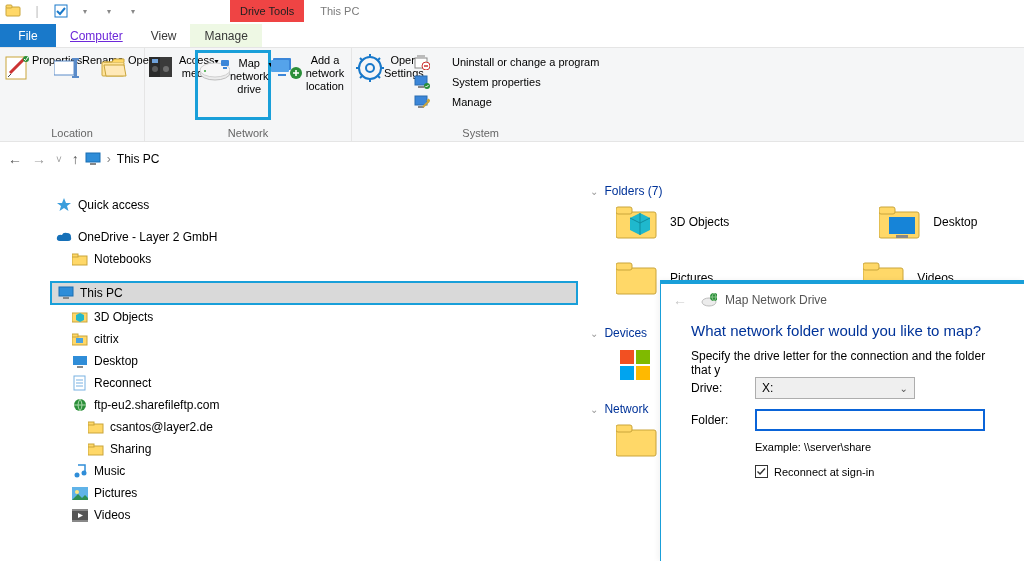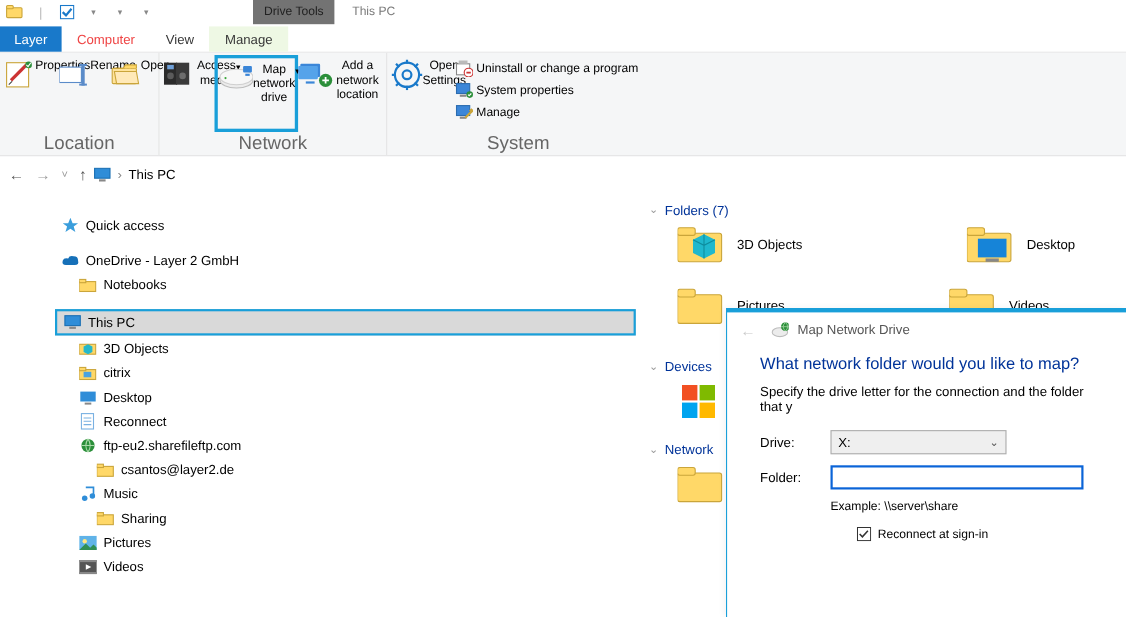--- a/index.html
+++ b/index.html
@@ -4,41 +4,41 @@
 <style>
   * { box-sizing: border-box; font-family: "Segoe UI", Arial, sans-serif; }
   html, body { margin:0; padding:0; width:1024px; height:561px; background:#fff; overflow:hidden; font-size:12px; color:#000; }
 
   
   .titlebar { height:24px; display:flex; align-items:flex-start; background:#fff; }
   .qat { display:flex; align-items:center; height:22px; padding:0 2px; gap:2px; }
   .qat-btn { width:22px; height:22px; display:flex; align-items:center; justify-content:center; }
   .tbx { display:flex; align-items:flex-start; }
   .tab-ctx { height:22px; padding:0 10px; display:flex; align-items:center; font-size:11px; }
-  .tab-ctx.drive { background:#737373; color:#212121; }
+  .tab-ctx.drive { background:#ef4444; color:#212121; }
   .tab-ctx.title { color:#7a7a7a; margin-left:6px; }
 
   
   .tabs { height:24px; display:flex; align-items:stretch; border-bottom:1px solid #e5e5e5; }
   .file-tab { background:#1979ca; color:#fff; width:56px; display:flex; align-items:center; justify-content:center; font-size:12px; }
   .tab { padding:0 14px; display:flex; align-items:center; font-size:12px; color:#383838; }
-  .tab.active { color:#ef4444; }
+  .tab.active { color:#6d28d9;text-decoration:underline; }
   .tab.manage { background:#eef8e4; }
 
   
   .ribbon { height:94px; background:#f5f6f7; border-bottom:1px solid #e5e5e5; display:flex; }
   .group { display:flex; flex-direction:column; border-right:1px solid #e5e5e5; padding:2px 4px 0 4px; }
   .group-row { display:flex; flex:1; align-items:flex-start;}
-  .grp-label { text-align:center; font-size:17px; color:#666; padding:0 0 2px 0; }
+  .grp-label { text-align:center; font-size:11px; color:#666; padding:0 0 2px 0; }
   .rbtn { width:50px; height:70px; display:flex; flex-direction:row; align-items:flex-start; justify-content:flex-start; padding-top:4px; text-align:center; font-size:11px; line-height:13px; }
   .rbtn.wide { width:72px; }
   .rbtn .ico { width:32px; height:28px; display:flex; align-items:center; justify-content:center; margin-bottom:2px; }
   .highlight-box { border:3px solid #199fd9; }
   .sys-list { display:flex; flex-direction:column; gap:4px; padding:4px 6px 0 6px; font-size:11px; }
-  .sys-item { display:flex; align-items:center; gap:3px; }
+  .sys-item { display:flex; align-items:center; gap:22px; }
 
   
   .addressbar { height:34px; display:flex; align-items:center; padding:4px 8px; gap:6px; }
   .nav-arrows { display:flex; align-items:center; gap:10px; color:#9a9a9a; font-size:14px; }
   .nav-arrows span:first-child { color:#555; }
   .addr-box { flex:0 0 auto; display:flex; align-items:center; gap:6px; font-size:12px; }
 
   
   .main { display:flex; height:calc(561px - 24px - 24px - 94px - 34px); }
   .nav { width:582px; padding:6px 0 0 10px; overflow:hidden; }
@@ -58,27 +58,27 @@
   .grid { display:flex; gap:150px; margin-left:30px; }
   .grid-item { display:flex; align-items:center; gap:12px; font-size:12px; }
   .big-folder { width:42px; height:36px; }
 
   
   .dialog { position:absolute; left:78px; top:104px; right:0; bottom:0; background:#fff; border:1px solid #199fd9; border-right:none; border-bottom:none; border-top-width:4px; box-shadow:-2px 0 6px rgba(0,0,0,.05);}
   .dlg-title { display:flex; align-items:center; gap:8px; padding:8px 12px; font-size:12px; color:#555; }
   .dlg-title .back { color:#c8c8c8; font-size:14px; margin-right:6px; }
   .dlg-body { padding:6px 22px 0 30px; }
   .dlg-h { color:#003399; font-size:15px; margin-bottom:10px; }
-  .dlg-p { font-size:12px; margin-bottom:14px; }
+  .dlg-p { font-size:12px; }
   .dlg-row { display:flex; align-items:center; gap:12px; margin-bottom:10px; font-size:12px; }
   .dlg-row label { width:52px; }
   .dlg-sel { flex:0 0 160px; height:22px; border:1px solid #adadad; background:#efefef; padding:0 6px; display:flex; align-items:center; justify-content:space-between; font-size:12px;}
   .dlg-inp { flex:0 0 230px; height:22px; border:2px solid #0a64d8; background:#fff; }
   .dlg-ex { font-size:11px; margin-left:64px; margin-bottom:12px; }
-  .dlg-chk { display:flex; align-items:center; gap:6px; margin-left:88px; font-size:11px; }
+  .dlg-chk { display:flex; align-items:center; gap:6px; margin-left:64px; font-size:11px; }
 
   svg { display:block; }
 </style>
 </head>
 <body>
 
 <div class="titlebar">
   <div class="qat">
     <div class="qat-btn">
       <svg width="16" height="16">
@@ -105,21 +105,21 @@
         <span style="color:#888;font-size:8px">▾</span>
       </div>
   </div>
   <div class="tbx" style="margin-left:84px;">
     <div class="tab-ctx drive">Drive Tools</div>
     <div class="tab-ctx title">This PC</div>
   </div>
 </div>
 
 <div class="tabs">
-  <div class="file-tab">Layer</div>
+  <div class="file-tab">File</div>
   <div class="tab active">Computer</div>
   <div class="tab">View</div>
   <div class="tab manage">Manage</div>
 </div>
 
 <div class="ribbon">
 
   <div class="group">
     <div class="group-row">
       <div class="rbtn">
@@ -395,40 +395,40 @@
         <span class="ico16">
               <svg width="16" height="13">
                 <rect x="0" y="3" width="15" height="9" fill="#ffd868" stroke="#caa53a"></rect>
                 <rect x="0" y="1" width="6" height="3" fill="#ffd868" stroke="#caa53a"></rect>
               </svg>
             </span>
         <span>csantos@layer2.de</span>
           </div>
         </li>
       <li>
+          <div class="tree-item indent2">
+        <span class="ico16">
+              <svg width="16" height="13">
+                <rect x="0" y="3" width="15" height="9" fill="#ffd868" stroke="#caa53a"></rect>
+                <rect x="0" y="1" width="6" height="3" fill="#ffd868" stroke="#caa53a"></rect>
+              </svg>
+            </span>
+        <span>Sharing</span>
+          </div>
+        </li>
+      <li>
           <div class="tree-item indent1">
         <span class="ico16">
               <svg width="14" height="16">
                 <path d="M5 2 h7 v8" stroke="#2f8dd8" fill="none" stroke-width="1.5"></path>
                 <circle cx="4" cy="12" r="2.5" fill="#2f8dd8"></circle>
                 <circle cx="11" cy="10" r="2.5" fill="#2f8dd8"></circle>
               </svg>
             </span>
         <span>Music</span>
-          </div>
-        </li>
-      <li>
-          <div class="tree-item indent2">
-        <span class="ico16">
-              <svg width="16" height="13">
-                <rect x="0" y="3" width="15" height="9" fill="#ffd868" stroke="#caa53a"></rect>
-                <rect x="0" y="1" width="6" height="3" fill="#ffd868" stroke="#caa53a"></rect>
-              </svg>
-            </span>
-        <span>Sharing</span>
           </div>
         </li>
       <li>
           <div class="tree-item indent1">
         <span class="ico16">
               <svg width="16" height="13">
                 <rect x="0" y="0" width="16" height="13" fill="#60b3e8"></rect>
                 <circle cx="5" cy="5" r="2" fill="#ffe680"></circle>
                 <path d="M0 13 L6 7 L10 11 L13 8 L16 11 V13 Z" fill="#2f8f55"></path>
               </svg>

